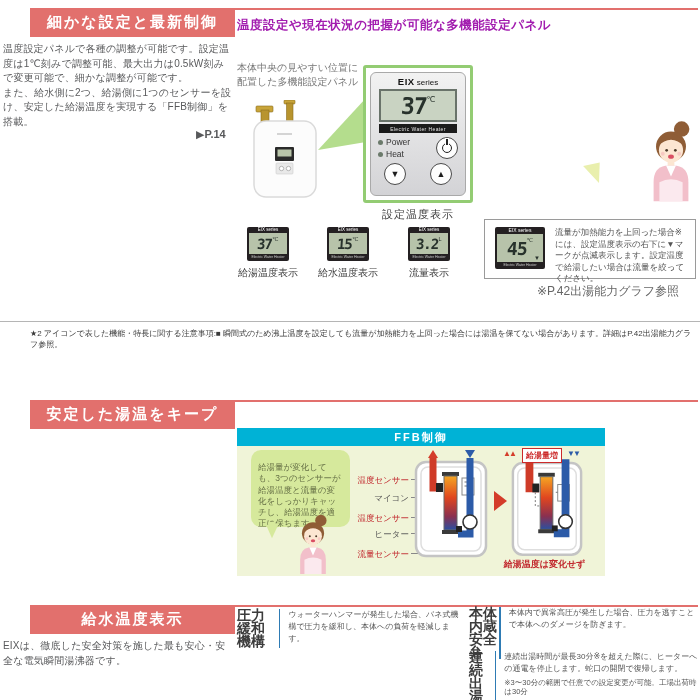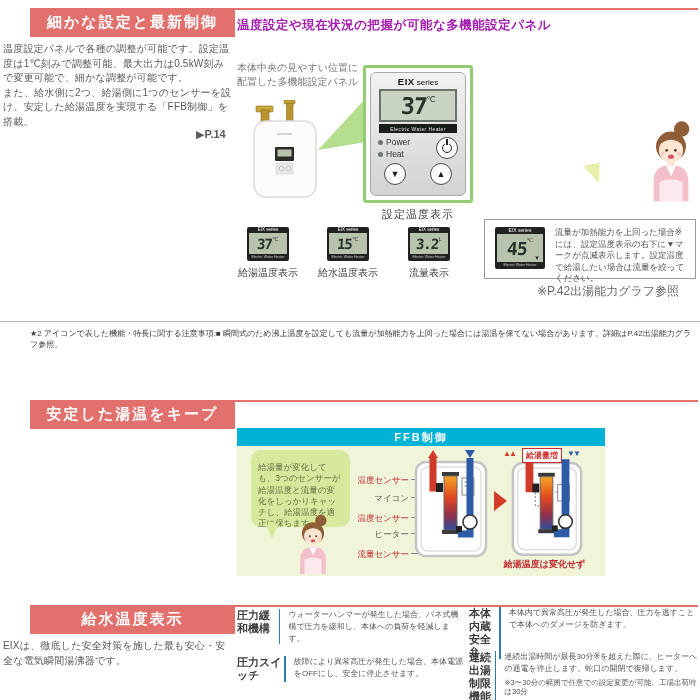--- a/index.html
+++ b/index.html
@@ -101,21 +101,21 @@
   .inc-box { position:absolute; left:285px; top:20px; background:#fff; border:1px solid #cc2a2a;
              color:#cc2a2a; font-size:8px; font-weight:bold; padding:1px 3px; z-index:4; }
   .dbl { position:absolute; top:21px; font-size:8px; font-weight:bold; letter-spacing:-2px; z-index:4; }
   .dbl-red { left:266px; color:#d43c2a; }
   .dbl-blue { left:330px; color:#2c5ba8; }
   .result-lbl { position:absolute; left:250px; top:130px; width:115px; text-align:center;
                 color:#c1272d; font-weight:bold; font-size:9px; }
 
   
   .feature-cell { position:absolute; display:flex; align-items:flex-start; }
-  .feature-title { font-size:11px; font-weight:bold; color:#3c3c3c; line-height:13px; }
+  .feature-title { font-size:14px; font-weight:bold; color:#3c3c3c; line-height:13px; }
   .fc-left .feature-title { width:80px; }
   .fc-right .feature-title { width:46px; }
   .feature-bar { width:2.5px; background:#2e7bb4; align-self:stretch; margin:0 8px 0 2px; min-height:26px; }
   .feature-desc { font-size:8px; line-height:11.8px; color:#555; }
   .feature-note { font-size:7.5px; line-height:9.5px; color:#555; margin-top:3px; }
 
   svg { display:block; }
 </style>
 </head>
 <body>
@@ -334,27 +334,20 @@
         <div class="feature-desc">ウォーターハンマーが発生した場合、バネ式機構で圧力を緩和し、本体への負荷を軽減します。</div>
       </div>
   </div>
   <div class="feature-cell fc-right" style="left:469px; top:607px; width:229px">
     <div class="feature-title">本体内蔵安全弁</div>
     <div class="feature-bar"></div>
     <div>
         <div class="feature-desc">本体内で異常高圧が発生した場合、圧力を逃すことで本体へのダメージを防ぎます。</div>
       </div>
   </div>
-  <div class="feature-cell fc-left" style="left:237px; top:656px; width:226px">
-    <div class="feature-title">圧力スイッチ</div>
-    <div class="feature-bar"></div>
-    <div>
-        <div class="feature-desc">故障により異常高圧が発生した場合、本体電源をOFFにし、安全に停止させます。</div>
-      </div>
-  </div>
   <div class="feature-cell fc-right" style="left:469px; top:651px; width:229px">
     <div class="feature-title">連続出湯制限機能</div>
     <div class="feature-bar"></div>
     <div>
       <div class="feature-desc">連続出湯時間が最長30分※を超えた際に、ヒーターへの通電を停止します。蛇口の開閉で復帰します。</div>
       <div class="feature-note">※3〜30分の範囲で任意での設定変更が可能。工場出荷時は30分</div>
     </div>
   </div>
 
 </div>

